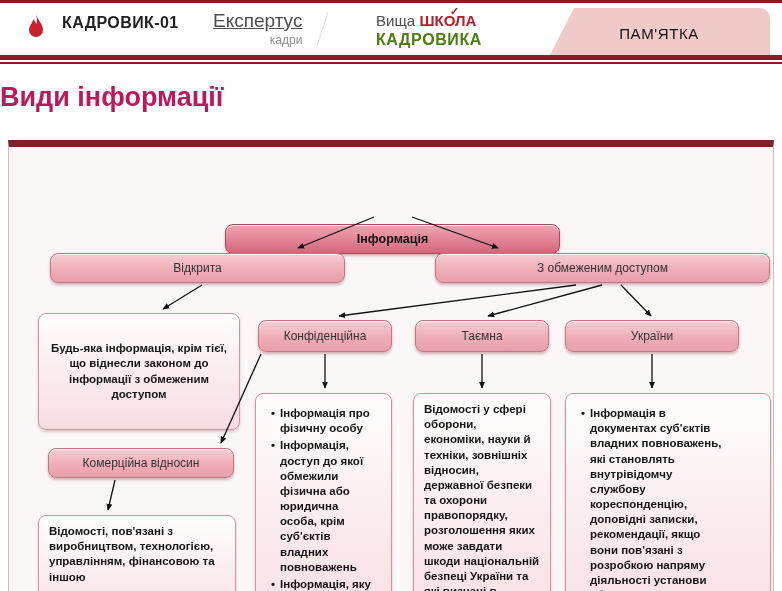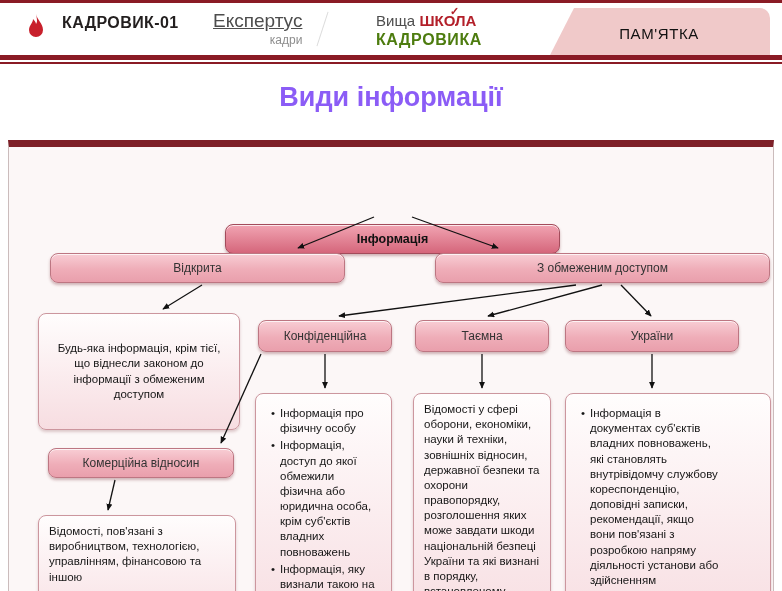--- a/index.html
+++ b/index.html
@@ -37,21 +37,21 @@
     clip-path: polygon(26px 0, 100% 0, 100% 100%, 0 100%);
     display: flex; align-items: center; justify-content: center;
     font-size: 15px; letter-spacing: .6px; color: #111;
   }
 
   .rule-thick { position: absolute; left: 0; top: 55px; width: 100%; height: 5px; background: #8a1b25; }
   .rule-thin  { position: absolute; left: 0; top: 62px; width: 100%; height: 2px; background: #8a1b25; }
 
   .title {
     position: absolute; left: 0; top: 82px; width: 100%; margin: 0;
-    text-align: center; font-size: 27px; font-weight: bold; color: #8b5cf6;
+    text-align: left; font-size: 27px; font-weight: bold; color: #be185d;
   }
 
   
   .panel {
     position: absolute; left: 8px; top: 140px; width: 766px; height: 451px;
     background: #fcf7f7;
     border-top: 7px solid #7e2028;
     border-left: 1px solid #cbbcbc; border-right: 1px solid #cbbcbc;
     overflow: hidden;
   }
@@ -71,20 +71,21 @@
     background: linear-gradient(180deg, #f1a4b2 0%, #d5667b 100%);
     border-color: #a34b5b; font-weight: bold; font-size: 12.5px; color: #111;
   }
   .tbox {
     position: absolute; z-index: 2;
     background: linear-gradient(180deg, #fffdfd 0%, #f7dde1 100%);
     border: 1px solid #cc969e; border-radius: 8px;
     box-shadow: 0 2px 3px rgba(110,30,40,.22);
     font-size: 11.5px; line-height: 1.32; color: #151515;
     padding: 8px 10px;
+    font-weight: bold;
   }
   .center { display: flex; align-items: center; justify-content: center; text-align: center; }
   ul.blist { margin: 4px; padding: 0 0 0 10px; list-style: none; }
   ul.blist li { position: relative; margin-bottom: 2px; }
   ul.blist li::before { content: "\2022"; position: absolute; left: -9px; }
   .narrow { max-width: 142px; }
 </style>
 </head>
 <body>
 

